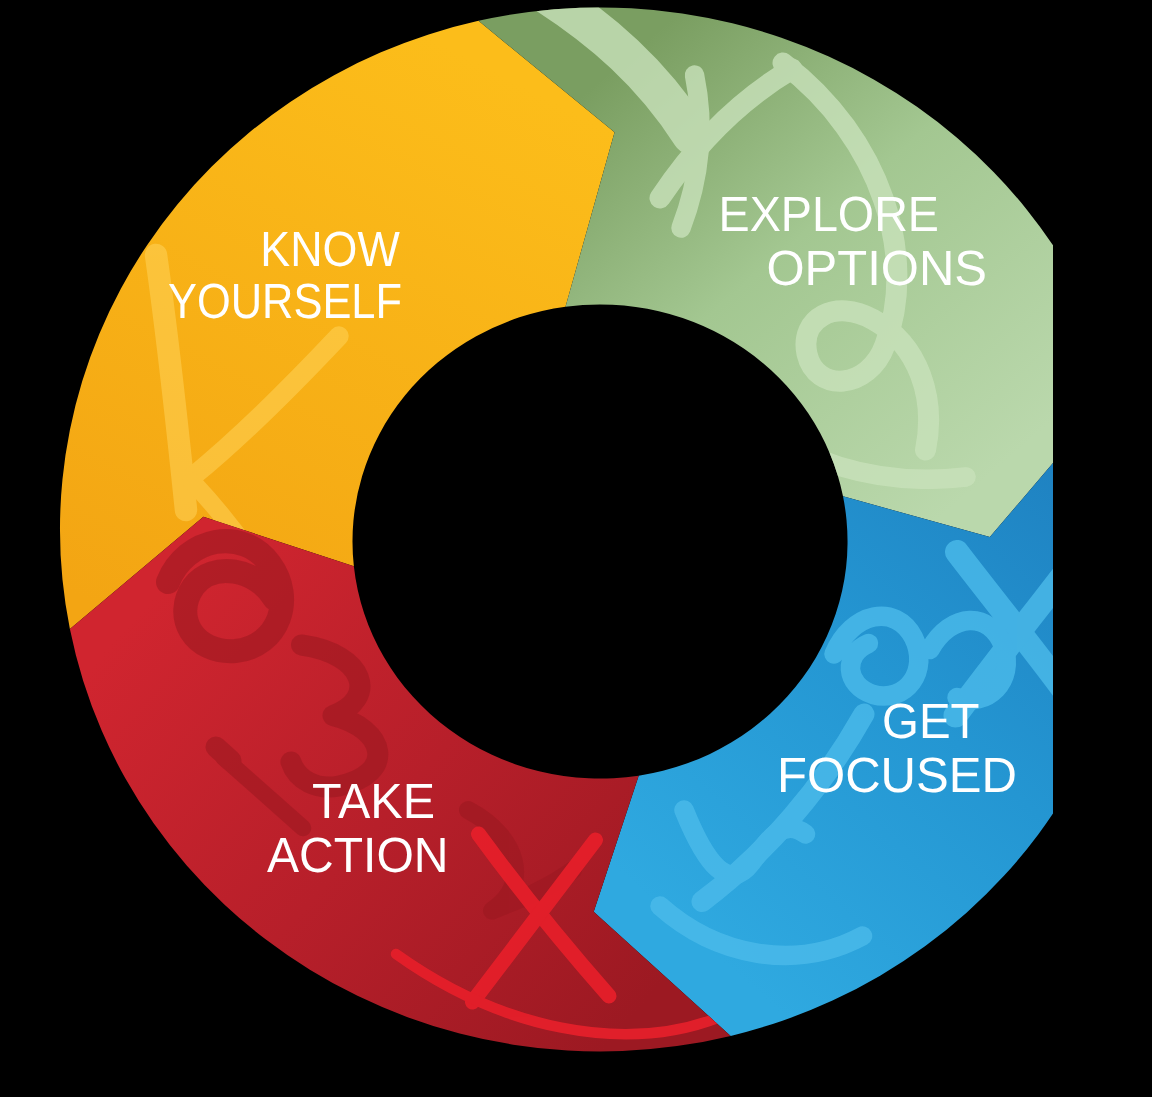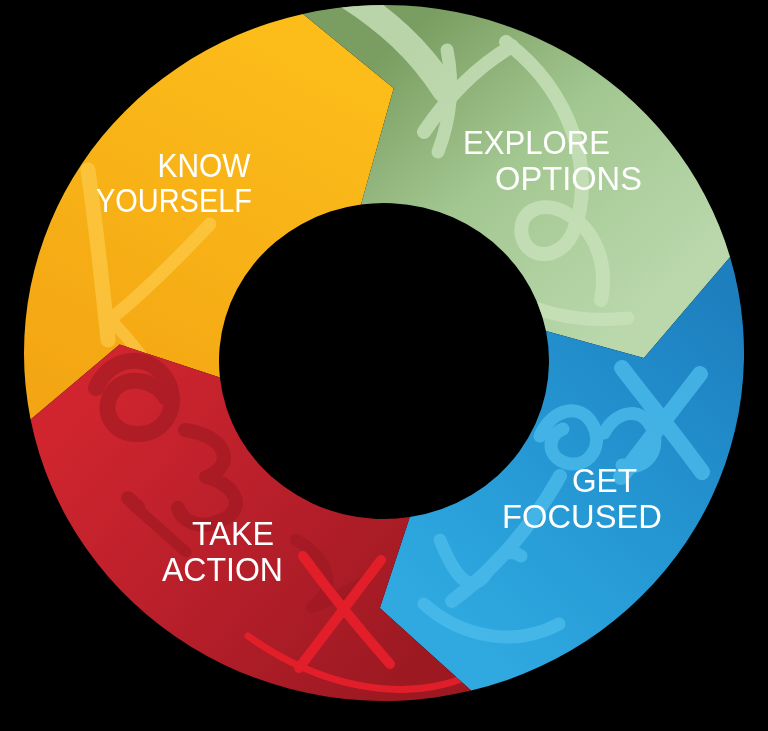--- a/index.html
+++ b/index.html
@@ -1,24 +1,25 @@
 <!DOCTYPE html>
 <html><head>
 <meta charset="utf-8">
 <style>
   html, body {
     margin: 0;
     padding: 0;
     background: #000;
   }
   .stage {
-    width: 768px;
+    width: 686px;
     height: 731px;
     position: relative;
     overflow: hidden;
+    margin-left: 16px;
   }
   svg { display: block; }
   .seg-label {
     font-family: "Liberation Sans", sans-serif;
     font-size: 33px;
     font-weight: 400;
   }
   .scribble { fill: none; stroke-linecap: round; stroke-linejoin: round; }
 </style>
 </head>

